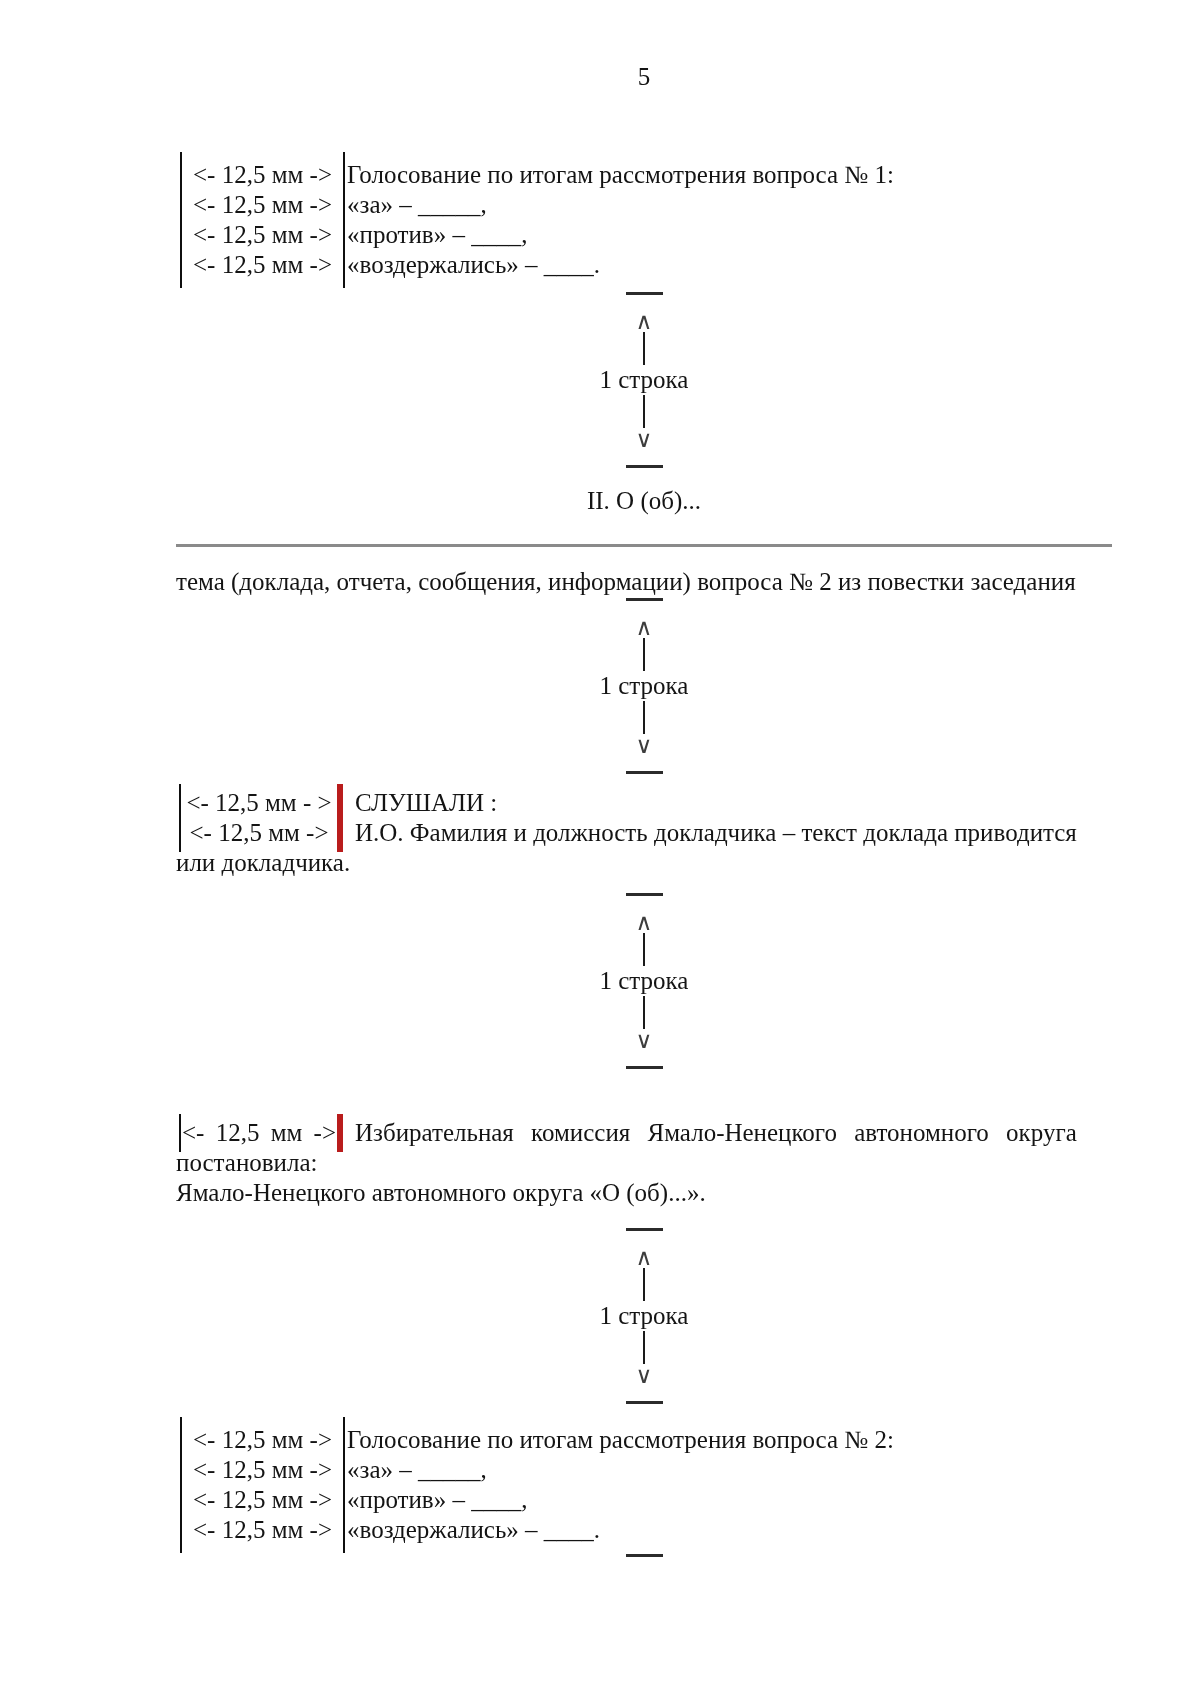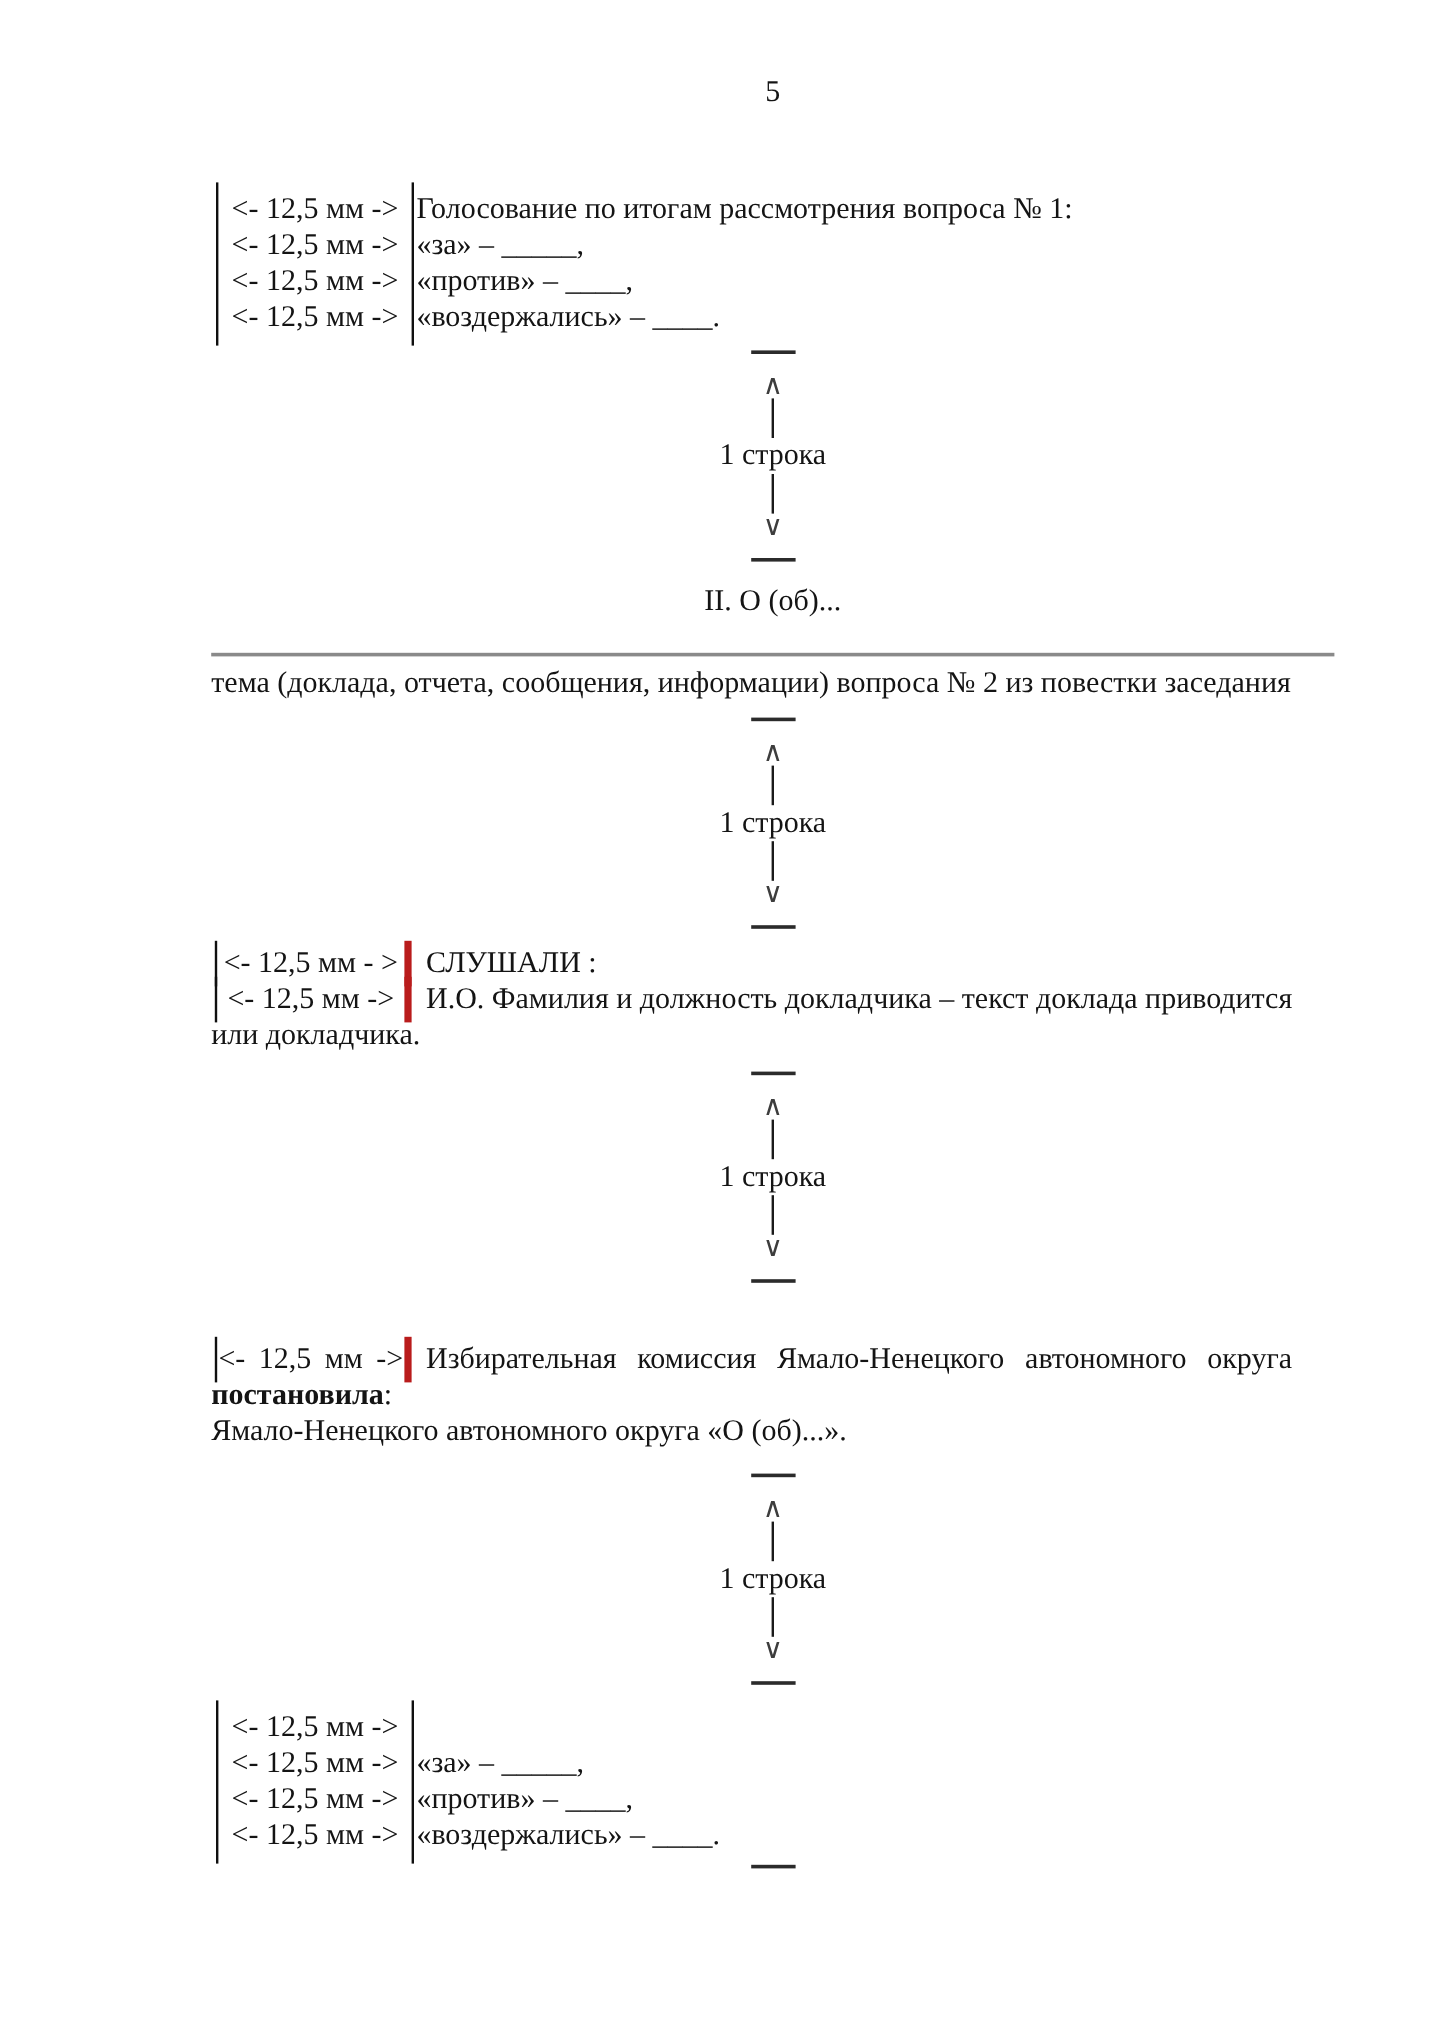--- a/index.html
+++ b/index.html
@@ -40,36 +40,36 @@
   .vline{width:2px;height:33px;background:#1a1a1a;}
   .sep-label{height:30px;line-height:30px;}
   
   .heading2{
     position:absolute;top:486px;left:176px;width:936px;
     text-align:center;line-height:30px;
   }
   .topicline{
     position:absolute;top:544px;left:176px;width:936px;
     border-top:3px solid #8a8a8a;
-    padding-top:8px;line-height:30px;white-space:nowrap;
+    padding-top:20px;line-height:30px;white-space:nowrap;
   }
   .parablock{position:absolute;left:176px;width:936px;}
   .pline{height:30px;line-height:30px;white-space:nowrap;}
   .imarker{
     display:inline-block;box-sizing:border-box;
     width:164px;height:38px;line-height:38px;
     vertical-align:top;margin-top:-4px;
     margin-left:3px;margin-right:12px;
     border-left:2px solid #0f0f0f;border-right:6px solid #b91c1c;
     text-align:center;
   }
   .imarker .mtext{display:inline-block;line-height:38px;}
   .just{word-spacing:11px;margin-top:25px;}
   .just .imarker, .wide-marker{word-spacing:5px;}
-  .b{font-weight:bold;margin-top:46px;}
+  .b{font-weight:normal;margin-top:46px;}
   .final-hbar{
     position:absolute;top:1554px;left:176px;width:936px;
     display:flex;justify-content:center;
   }
 </style>
 </head>
 <body>
 
 <div class="page">
 
@@ -158,20 +158,21 @@
     <div class="vline"></div>
     <div class="caret">∨</div>
     <div class="hbar bot"></div>
   </div>
 
   <section class="vblock" style="top:1417px">
     <i class="vbar left"></i>
     <i class="vbar mid"></i>
     <div class="vrow">
       <span class="mlabel">&lt;- 12,5 мм -&gt;</span>
+      <span class="vtext">Голосование по итогам рассмотрения вопроса № 2:</span>
     </div>
     <div class="vrow">
       <span class="mlabel">&lt;- 12,5 мм -&gt;</span>
       <span class="vtext">«за» – _____,</span>
     </div>
     <div class="vrow">
       <span class="mlabel">&lt;- 12,5 мм -&gt;</span>
       <span class="vtext">«против» – ____,</span>
     </div>
     <div class="vrow">

